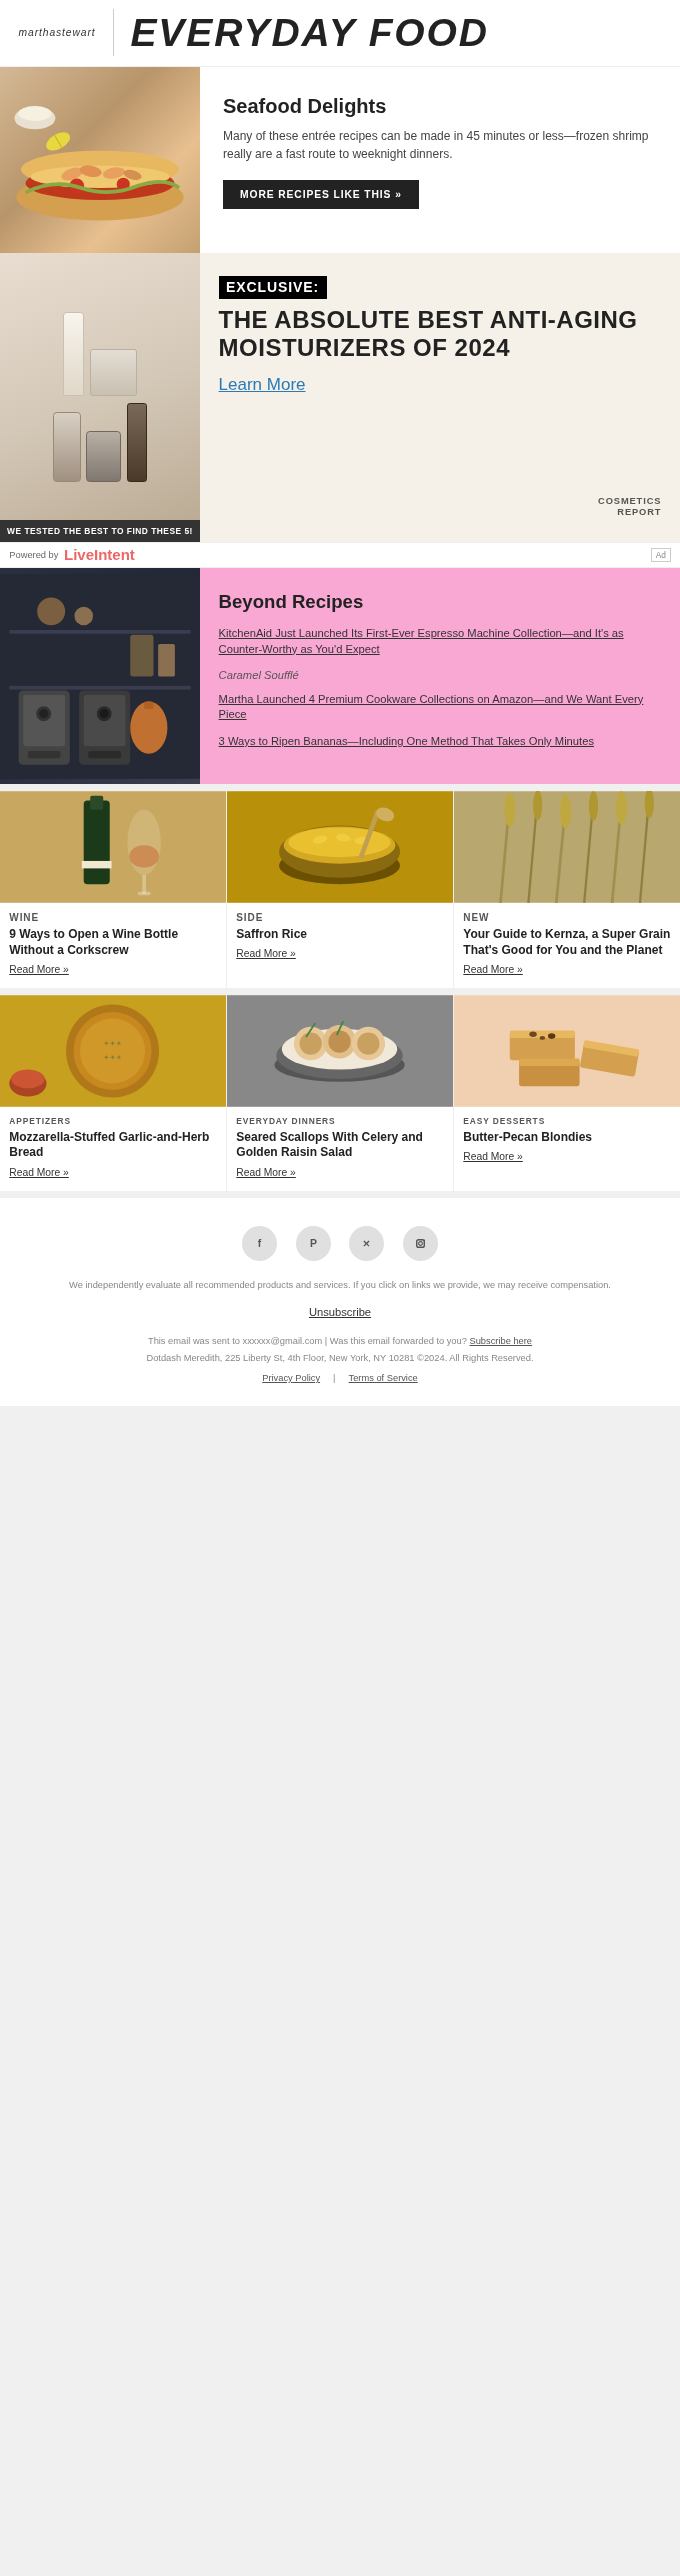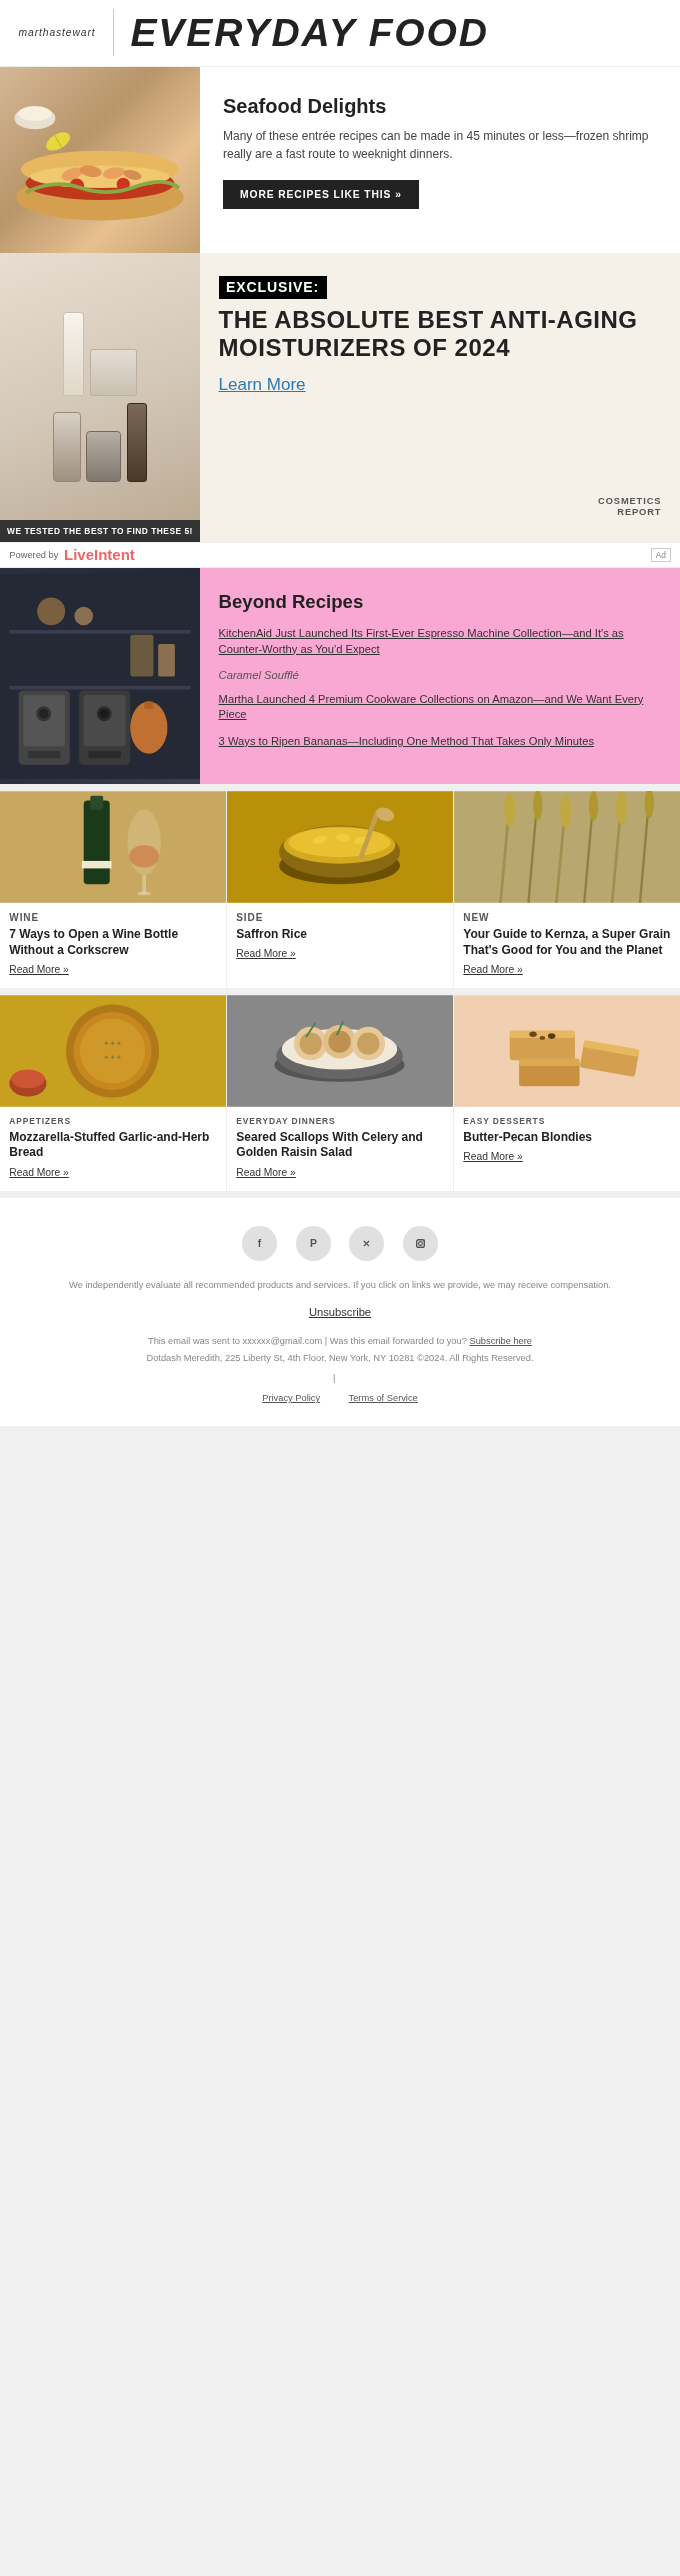--- a/index.html
+++ b/index.html
@@ -398,21 +398,20 @@
       display: flex;
       justify-content: center;
       gap: 13px;
       margin-top: 3.7px;
     }
     .footer-link {
       font-size: 9.3px;
       color: #555;
       text-decoration: underline;
       cursor: pointer;
-      margin-top: 20px;
     }
   </style>
 </head>
 <body>
 
 <div class="email-wrapper">
 
   <div class="header">
     <div class="header-logo">
       <span class="martha">martha</span>
@@ -547,21 +546,21 @@
           <rect x="88" y="75" width="32" height="8" fill="#f0e8d0"></rect>
 
           <ellipse cx="155" cy="55" rx="18" ry="35" fill="rgba(255,255,255,0.15)"></ellipse>
           <rect x="153" y="90" width="4" height="20" fill="rgba(255,255,255,0.3)"></rect>
           <rect x="148" y="108" width="14" height="4" rx="2" fill="rgba(255,255,255,0.3)"></rect>
           <ellipse cx="155" cy="70" rx="16" ry="12" fill="rgba(200,100,50,0.5)"></ellipse>
         </svg>
       </div>
       <div class="article-body">
         <div class="article-category">WINE</div>
-        <div class="article-title">7 Ways to Open a Wine Bottle Without a Corkscrew</div>
+        <div class="article-title">9 Ways to Open a Wine Bottle Without a Corkscrew</div>
         <div class="read-more">Read More »</div>
       </div>
     </div>
 
     <div class="article-col">
       <div class="article-img">
         <svg width="100%" height="112" viewBox="0 0 243 120">
           <rect width="243" height="120" fill="#b8900a"></rect>
 
           <ellipse cx="121" cy="80" rx="65" ry="20" fill="#6a5000"></ellipse>

